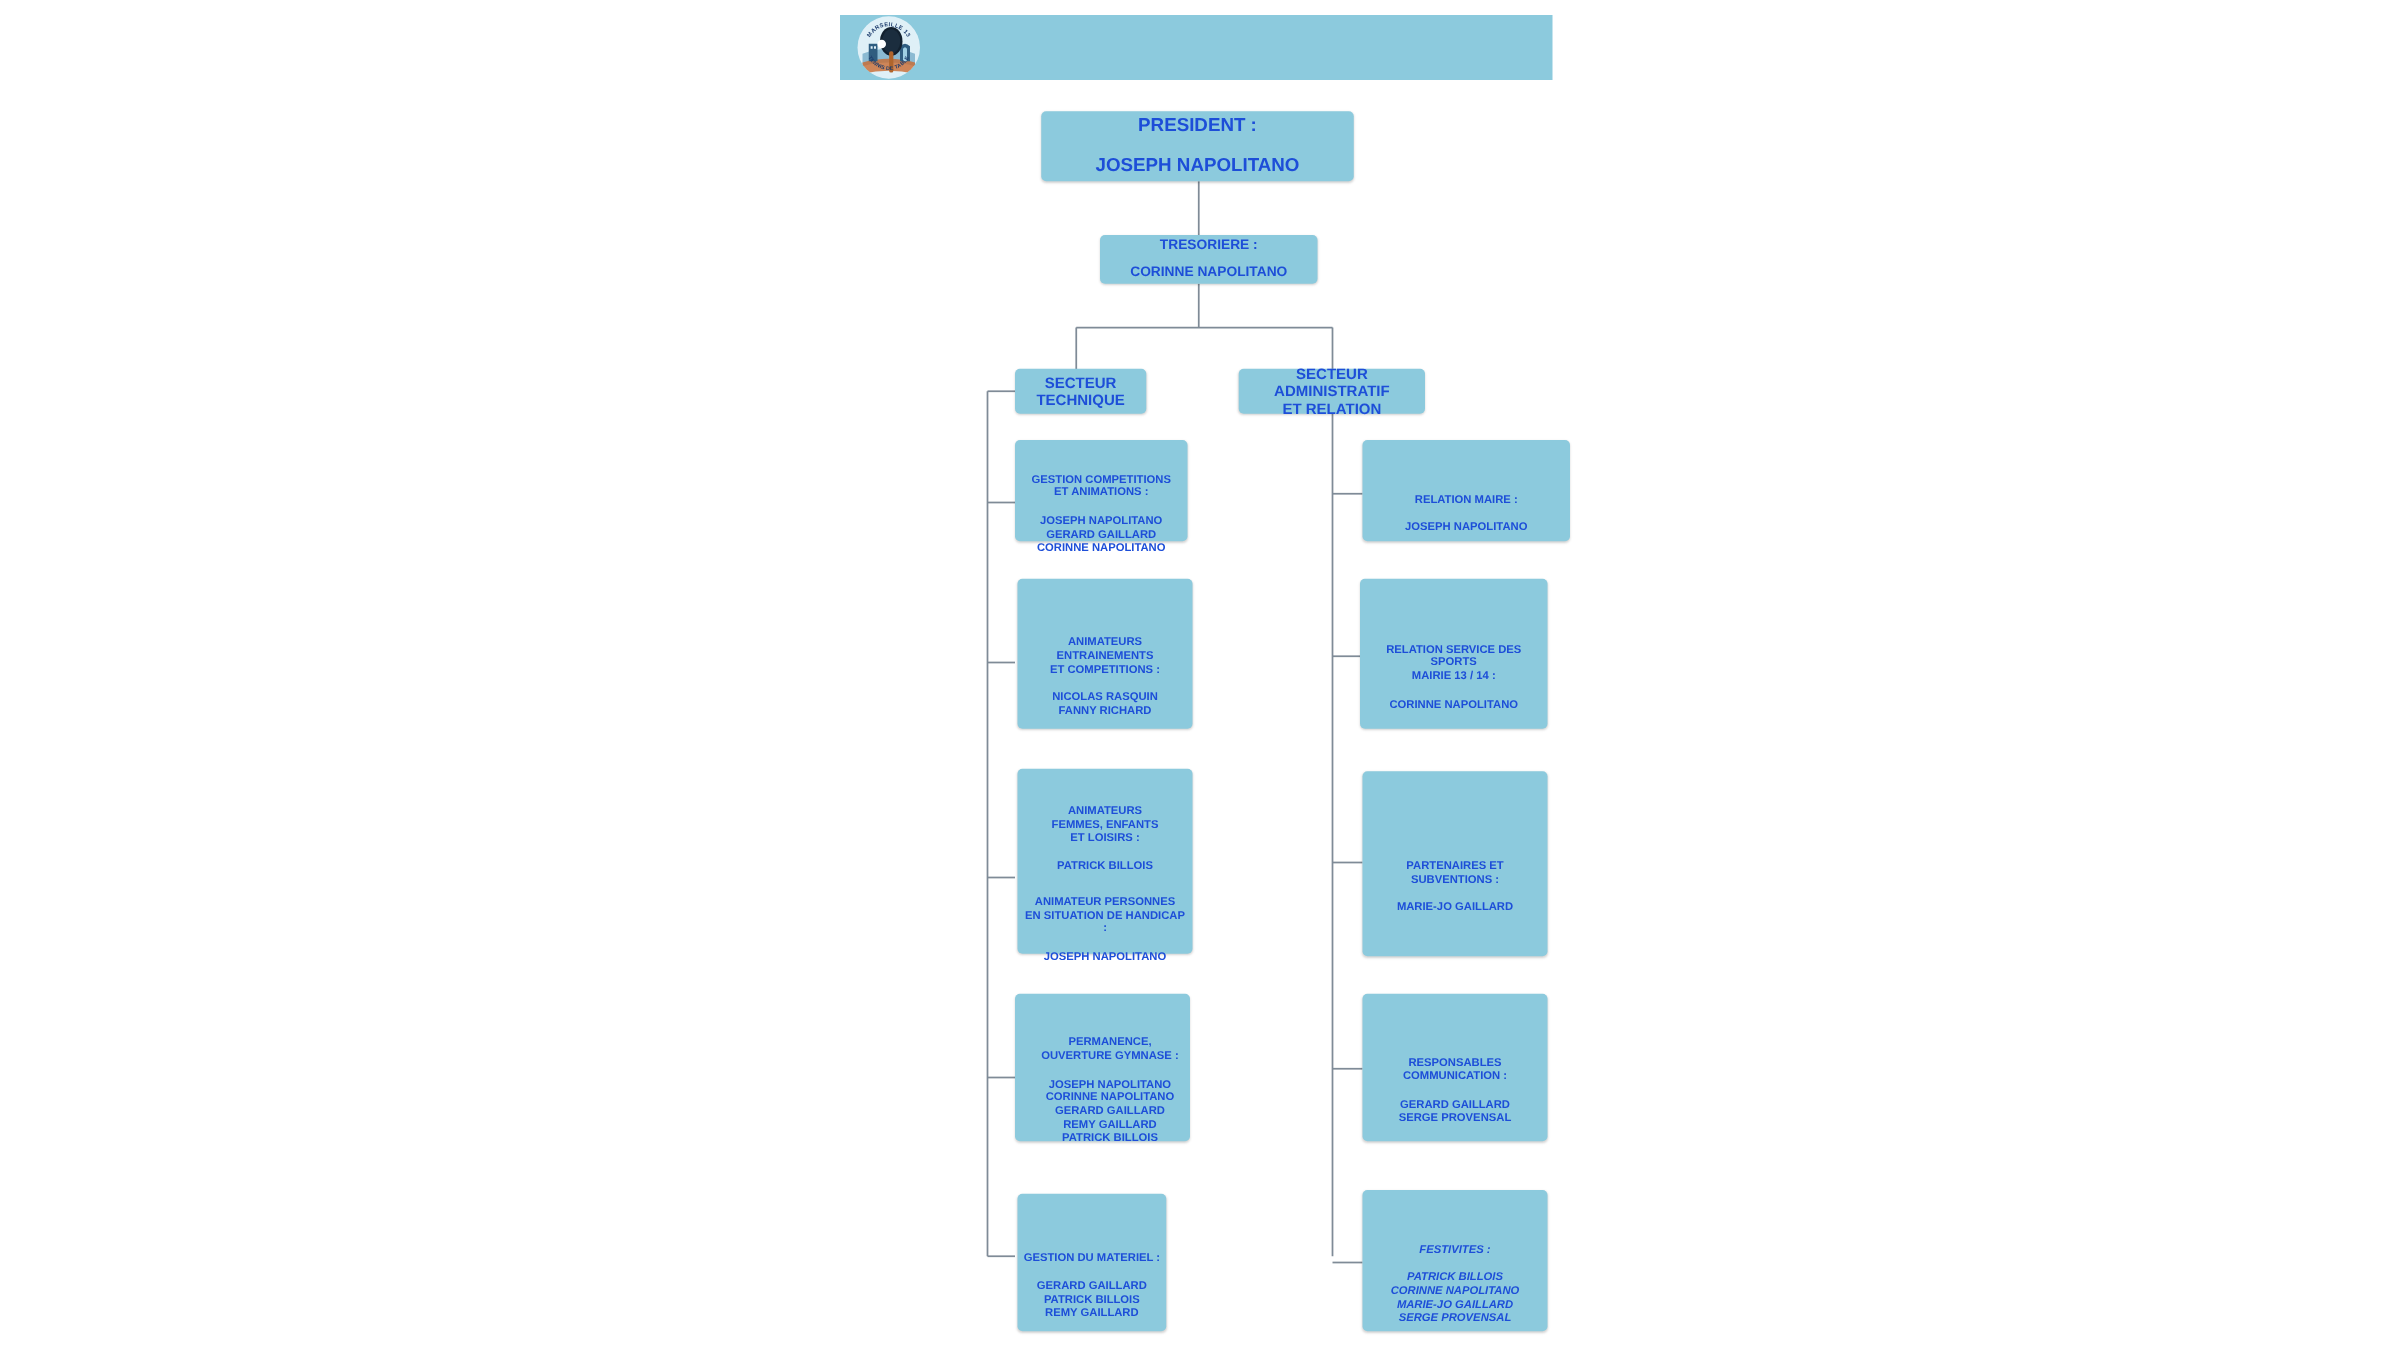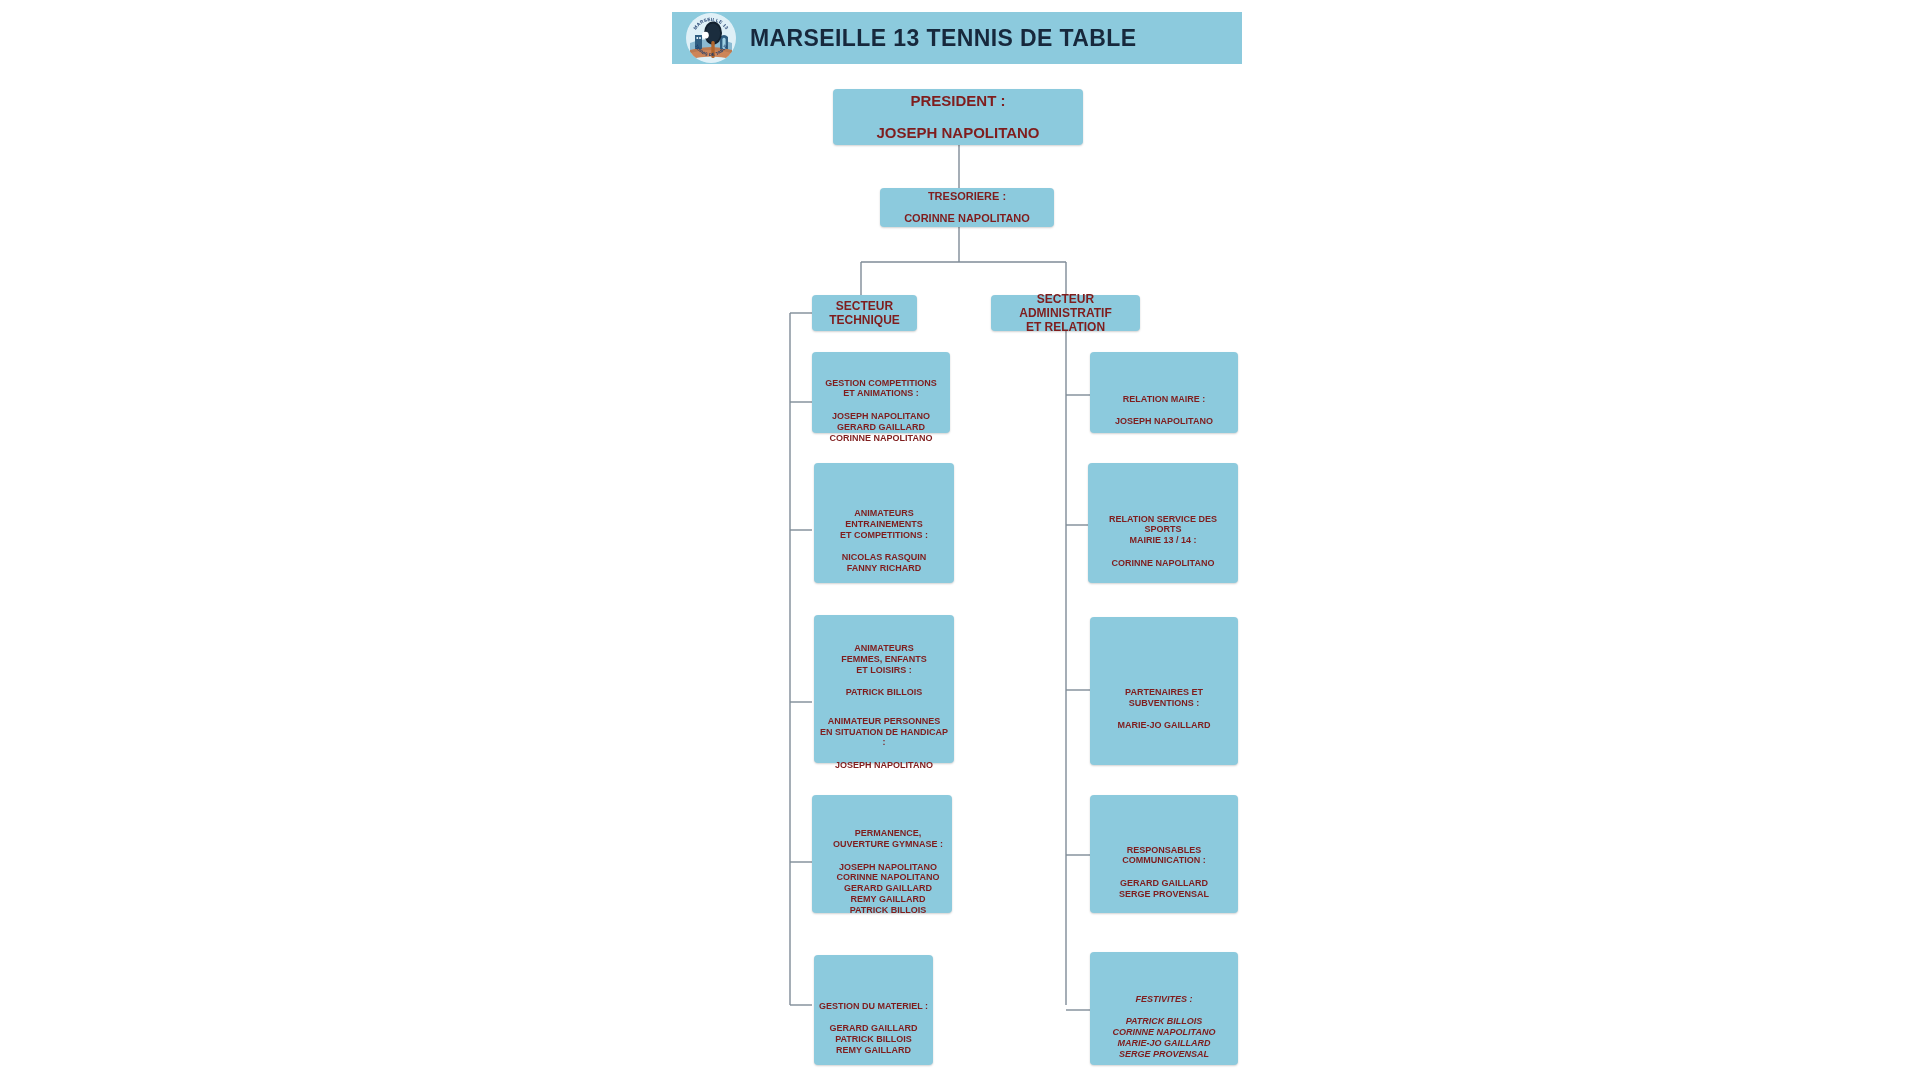--- a/index.html
+++ b/index.html
@@ -62,21 +62,21 @@
     width: 1920px;
     height: 1080px;
     pointer-events: none;
   }
 
   
   .node {
     position: absolute;
     background: #8ccadd;
     border-radius: 4px;
-    color: #7f1d1d;
+    color: #1d4ed8;
     display: flex;
     flex-direction: column;
     align-items: center;
     justify-content: center;
     text-align: center;
     box-shadow: 0 1px 2px rgba(0,0,0,0.18);
   }
   .node .title {
     font-weight: bold;
     line-height: 1.18;
@@ -137,21 +137,20 @@
           <path id="logoBotArc" d="M7 25 A18 18 0 0 0 43 25" fill="none"></path>
           <text font-size="4.6" font-weight="bold" fill="#1b3a6b" font-family="Liberation Sans, sans-serif" letter-spacing="0.3">
             <textPath href="#logoTopArc" startOffset="50%" text-anchor="middle">MARSEILLE 13</textPath>
           </text>
           <text font-size="4.2" font-weight="bold" fill="#1b3a6b" font-family="Liberation Sans, sans-serif" letter-spacing="0.2">
             <textPath href="#logoBotArc" startOffset="50%" text-anchor="middle">TENNIS DE TABLE</textPath>
           </text>
         </svg>
       </div>
     </div>
-    <div class="header-title">MARSEILLE 13 TENNIS DE TABLE</div>
   </div>
 
   <svg id="wires">
     <g fill="none" stroke="#7f8b97" stroke-width="1.4">
 
       <path d="M959 145 L959 193"></path>
 
       <path d="M959 227 L959 262"></path>
       <path d="M861 262 L1066 262"></path>
       <path d="M861 262 L861 297"></path>
@@ -242,21 +241,21 @@
 
   <div class="node node-leaf" style="left:814px; top:955px; width:119px; height:110px;">
     <div class="group">
       <div class="title">GESTION DU MATERIEL :</div>
       <div class="names">GERARD GAILLARD
 PATRICK BILLOIS
 REMY GAILLARD</div>
     </div>
   </div>
 
-  <div class="node node-leaf" style="left:1090px; top:352px; width:148px; height:81px;">
+  <div class="node node-leaf" style="left:1090px; top:352px; width:166px; height:81px;">
     <div class="group">
       <div class="title">RELATION MAIRE :</div>
       <div class="names">JOSEPH NAPOLITANO</div>
     </div>
   </div>
 
   <div class="node node-leaf" style="left:1088px; top:463px; width:150px; height:120px;">
     <div class="group">
       <div class="title">RELATION SERVICE DES SPORTS
 MAIRIE 13 / 14 :</div>

